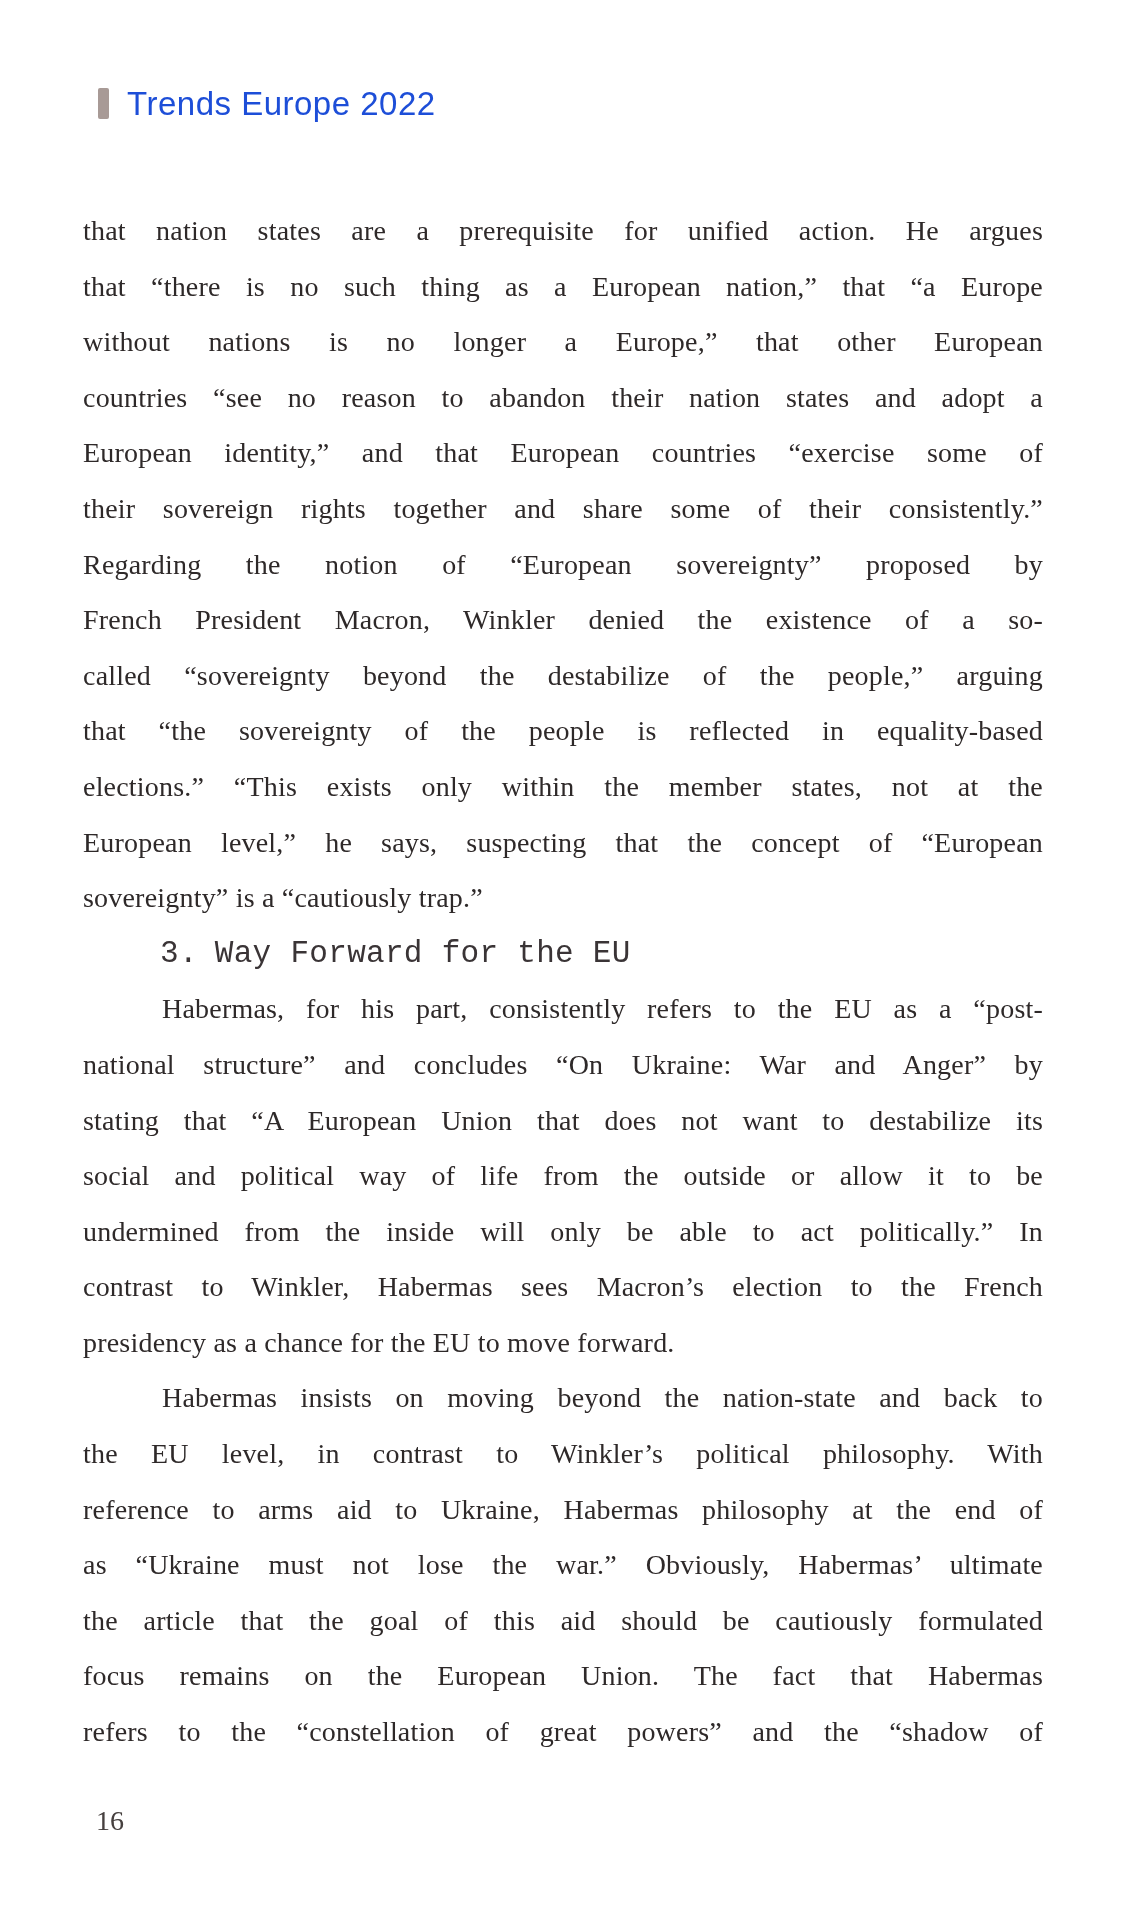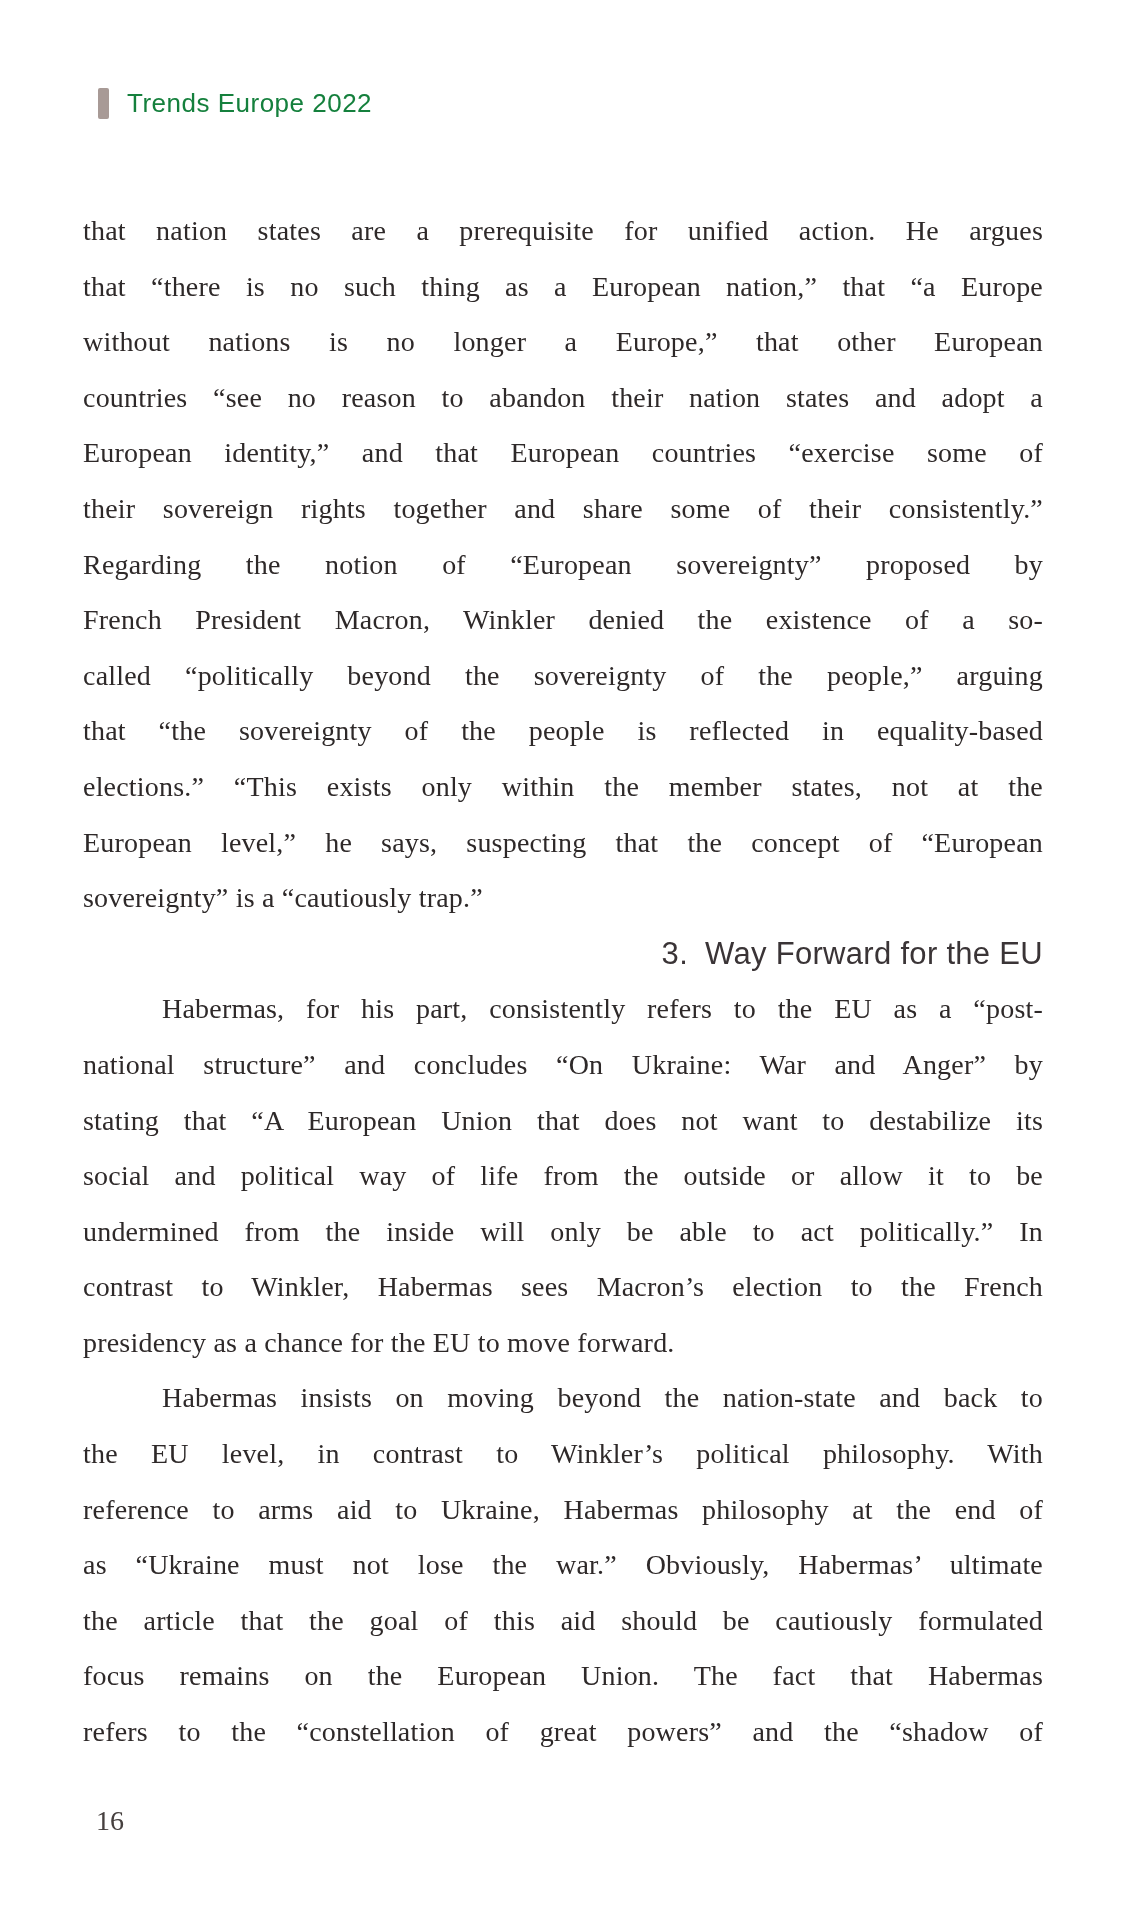--- a/index.html
+++ b/index.html
@@ -26,24 +26,24 @@
   .accent-bar {
     display: inline-block;
     width: 11px;
     height: 31px;
     border-radius: 2px;
     background: #a89a96;
     margin-right: 18px;
   }
   .header-title {
     font-family: "Liberation Sans", sans-serif;
-    font-size: 26px;
+    font-size: 33px;
     line-height: 31px;
     letter-spacing: 0.5px;
-    color: #15803d;
+    color: #1d4ed8;
   }
 
   
   .doc-body {
     position: absolute;
     left: 83px;
     top: 203px;
     width: 960px;
     font-family: "Liberation Serif", serif;
     font-size: 28px;
@@ -57,27 +57,26 @@
     text-align-last: justify;
   }
   .doc-line.last {
     text-align: left;
     text-align-last: left;
   }
   .doc-line.indent {
     text-indent: 79px;
   }
   .doc-heading {
-    font-family: Liberation Sans, sans-serif;
+    font-family: Liberation Mono, monospace;
     font-size: 31px;
     line-height: 55.6px;
     color: #3a3436;
     padding-left: 77px;
     letter-spacing: 0.3px;
-    text-align: right;
   }
   .doc-heading .heading-number {
     margin-right: 17px;
   }
 
   
   .page-number {
     position: absolute;
     left: 96px;
     top: 1804px;
@@ -99,21 +98,21 @@
 
   <main class="doc-body">
       <div class="doc-line">that nation states are a prerequisite for unified action. He argues</div>
       <div class="doc-line">that “there is no such thing as a European nation,” that “a Europe</div>
       <div class="doc-line">without nations is no longer a Europe,” that other European</div>
       <div class="doc-line">countries “see no reason to abandon their nation states and adopt a</div>
       <div class="doc-line">European identity,” and that European countries “exercise some of</div>
       <div class="doc-line">their sovereign rights together and share some of their consistently.”</div>
       <div class="doc-line">Regarding the notion of “European sovereignty” proposed by</div>
       <div class="doc-line">French President Macron, Winkler denied the existence of a so-</div>
-      <div class="doc-line">called “politically beyond the sovereignty of the people,” arguing</div>
+      <div class="doc-line">called “sovereignty beyond the destabilize of the people,” arguing</div>
       <div class="doc-line">that “the sovereignty of the people is reflected in equality-based</div>
       <div class="doc-line">elections.” “This exists only within the member states, not at the</div>
       <div class="doc-line">European level,” he says, suspecting that the concept of “European</div>
       <div class="doc-line last">sovereignty” is a “cautiously trap.”</div>
       <div class="doc-heading"><span class="heading-number">3.</span><span class="heading-text">Way Forward for the EU</span></div>
       <div class="doc-line indent">Habermas, for his part, consistently refers to the EU as a “post-</div>
       <div class="doc-line">national structure” and concludes “On Ukraine: War and Anger” by</div>
       <div class="doc-line">stating that “A European Union that does not want to destabilize its</div>
       <div class="doc-line">social and political way of life from the outside or allow it to be</div>
       <div class="doc-line">undermined from the inside will only be able to act politically.” In</div>

